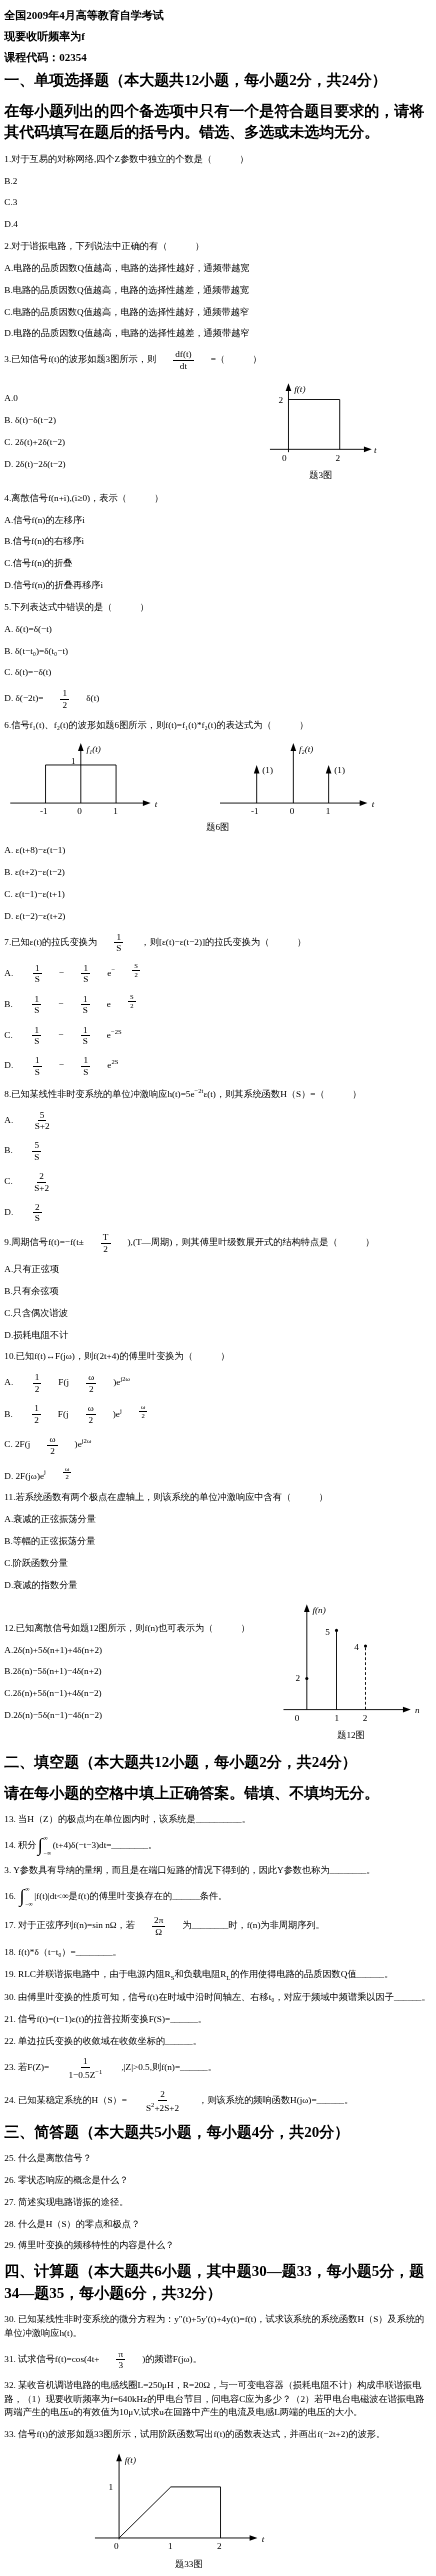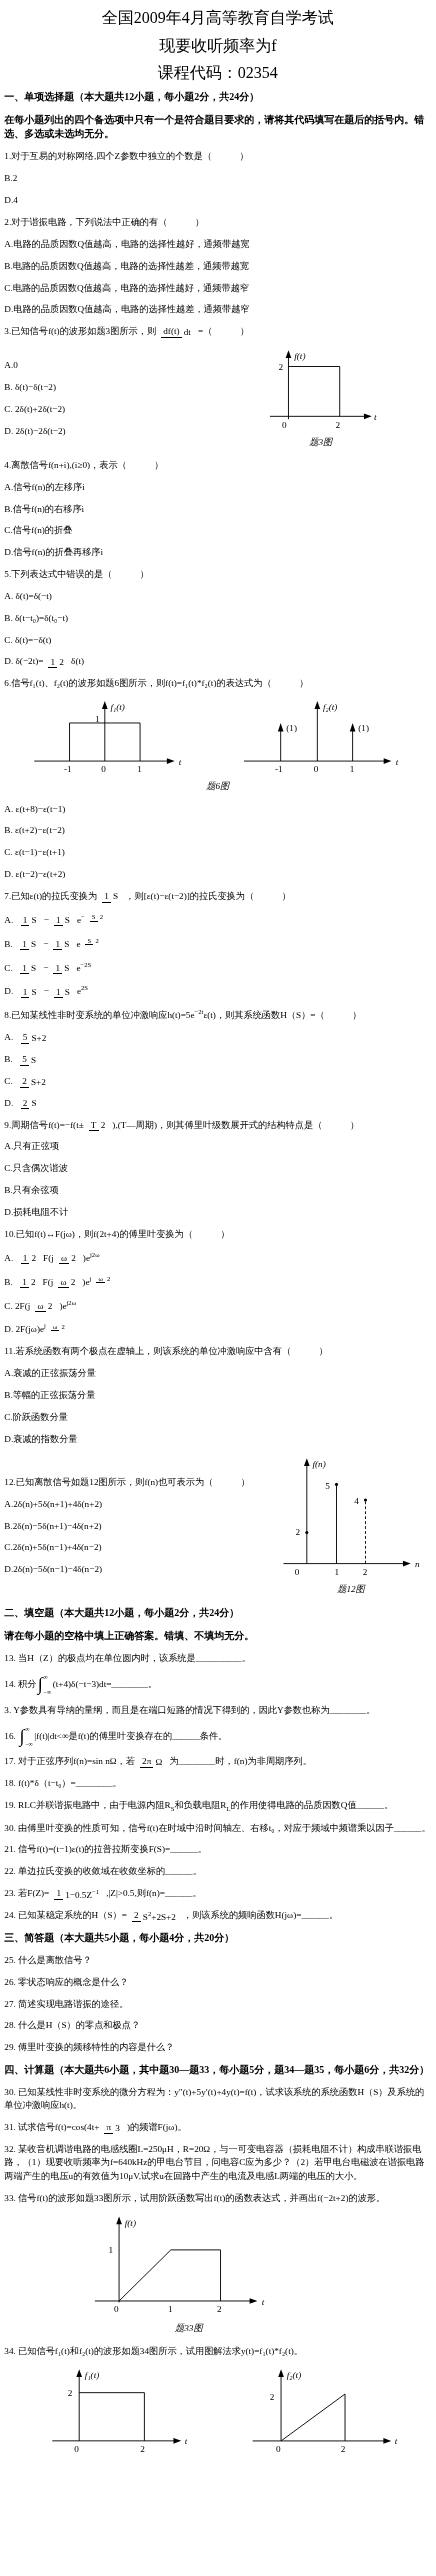--- a/index.html
+++ b/index.html
@@ -1,57 +1,58 @@
 <!DOCTYPE html>
 <html style="font-size:11.3px"><head>
 <meta charset="utf-8">
 <style>
   html,body{margin:0;padding:0;background:#ffffff;}
   #doc{width:437px;box-sizing:border-box;padding:7px 5.7px 17px 4.3px;color:#000;
        font-family:"Liberation Serif","DejaVu Serif",serif;font-size:9.2px;}
-  .title{text-align:center;font-weight:normal;font-size:16px;margin:1.4px 0 6.4px 0;line-height:1.3;}
+  .title{text-align:left;font-weight:bold;font-size:11px;margin:1.4px 0 6.4px 0;line-height:1.3;}
   .line{margin:0 0 8.5px 0;line-height:1.45;}
-  .hd{font-weight:bold;font-size:10px;}
+  .hd{font-weight:bold;font-size:15px;}
   sup,sub{font-size:0.72em;}
-  .frac{display:inline-flex;align-items:center;vertical-align:middle;
-        margin:0 5px;line-height:1.15;text-align:center;}
+  .frac{display:inline-flex;flex-direction:column;align-items:center;vertical-align:middle;
+        margin:0 17px;line-height:1.15;text-align:center;}
   .frac .num{border-bottom:0.7px solid #000;padding:0 2.1px;display:block;}
   .frac .den{padding:0 2.1px;display:block;}
   .intg{display:inline-flex;align-items:center;vertical-align:middle;margin:0 1.4px;}
   .isym{font-size:18.4px;line-height:1;}
   .ibnds{display:inline-flex;flex-direction:column;justify-content:space-between;height:21px;
          font-size:6px;line-height:1;margin-left:0.7px;}
   .row{display:flex;align-items:center;}
   .rleft{flex:1 1 auto;}
   .rright{flex:0 0 auto;}
   .r3 .rright{margin-right:50px;}
   .r12 .rright{margin-right:4.3px;}
   .figwrap{margin:1.4px 0 10px 0;}
   .figpairwrap{display:block;}
-  .figpair{display:flex;justify-content:center;align-items:flex-end;gap:43px;}
-  .figcap{text-align:center;margin-top:1.4px;font-style:italic;}
+  .figpair{display:flex;justify-content:flex-start;align-items:flex-end;gap:43px;}
+  .figcap{text-align:center;margin-top:1.4px;}
   .fig33wrap{margin-left:71px;width:227px;}
   svg line,svg polyline{stroke:#000;stroke-width:1.3;fill:none;}
   svg polygon{fill:#000;stroke:none;}
   svg circle.dot{fill:#000;stroke:none;}
   svg text{font-size:13px;font-family:"Liberation Serif","DejaVu Serif",serif;fill:#000;}
   svg text.it{font-style:italic;}
 </style>
 </head>
 <body>
 
 <div id="doc">
   <div class="title">全国2009年4月高等教育自学考试</div>
   <div class="title">现要收听频率为f</div>
   <div class="title">课程代码：02354</div>
   <div id="flow">
       <div class="line hd">一、单项选择题（本大题共12小题，每小题2分，共24分）</div>
       <div class="line hd">在每小题列出的四个备选项中只有一个是符合题目要求的，请将其代码填写在题后的括号内。错选、多选或未选均无分。</div>
       <div class="line">1.对于互易的对称网络,四个Z参数中独立的个数是（　　　）</div>
       <div class="line">B.2</div>
+      <div class="line">C.3</div>
       <div class="line">D.4</div>
       <div class="line">2.对于谐振电路，下列说法中正确的有（　　　）</div>
       <div class="line">A.电路的品质因数Q值越高，电路的选择性越好，通频带越宽</div>
       <div class="line">B.电路的品质因数Q值越高，电路的选择性越差，通频带越宽</div>
       <div class="line">C.电路的品质因数Q值越高，电路的选择性越好，通频带越窄</div>
       <div class="line">D.电路的品质因数Q值越高，电路的选择性越差，通频带越窄</div>
       <div class="line">3.已知信号f(t)的波形如题3图所示，则<span class="frac">
           <span class="num">df(t)</span>
           <span class="den">dt</span>
         </span>=（　　　）</div>
@@ -186,22 +187,22 @@
         </span></div>
       <div class="line">D. <span class="frac">
           <span class="num">2</span>
           <span class="den">S</span>
         </span></div>
       <div class="line">9.周期信号f(t)=−f(t±<span class="frac">
           <span class="num">T</span>
           <span class="den">2</span>
         </span>),(T—周期)，则其傅里叶级数展开式的结构特点是（　　　）</div>
       <div class="line">A.只有正弦项</div>
+      <div class="line">B.只有余弦项</div>
       <div class="line">C.只含偶次谐波</div>
-      <div class="line">B.只有余弦项</div>
       <div class="line">D.损耗电阻不计</div>
       <div class="line">10.已知f(t)↔F(jω)，则f(2t+4)的傅里叶变换为（　　　）</div>
       <div class="line">A. <span class="frac">
           <span class="num">1</span>
           <span class="den">2</span>
         </span>F(j<span class="frac">
           <span class="num">ω</span>
           <span class="den">2</span>
         </span>)e<sup>j2ω</sup></div>
       <div class="line">B. <span class="frac">

